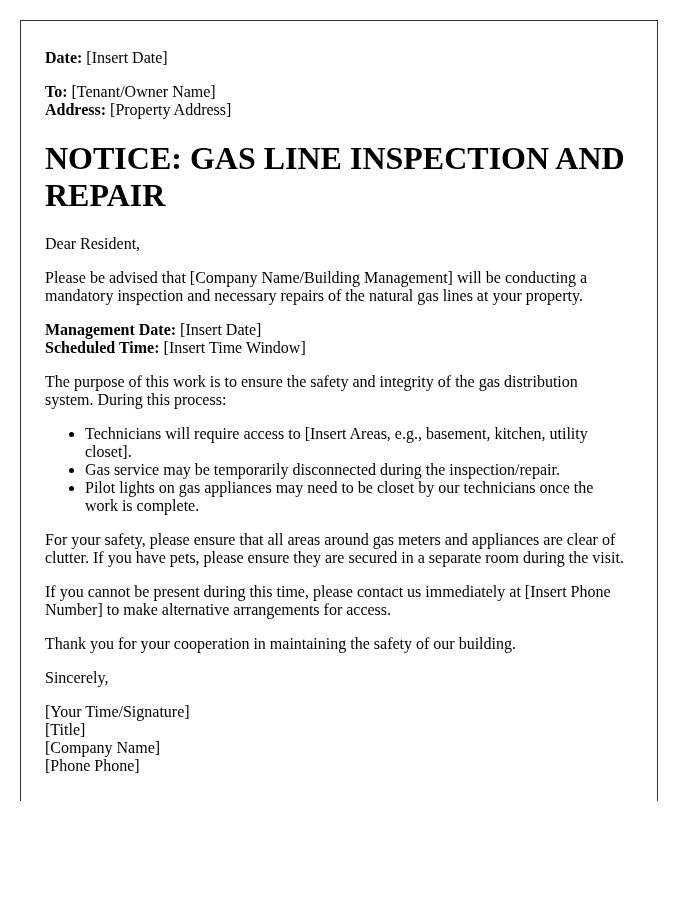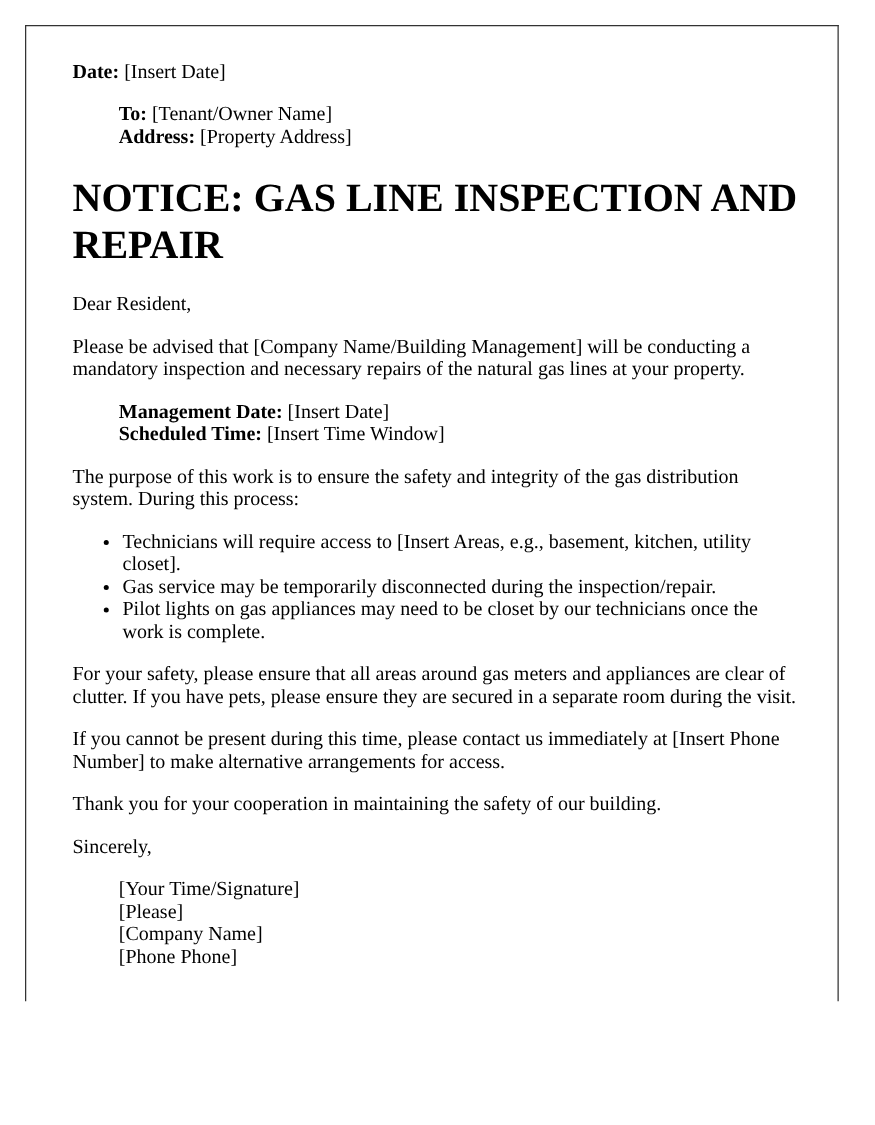--- a/index.html
+++ b/index.html
@@ -14,21 +14,21 @@
       font-family: "Liberation Serif", "DejaVu Serif", serif;
       font-size: 16px;
       color: #000000;
     }
     .letter {
       position: absolute;
       left: 20px;
       top: 20px;
       width: 585px;
       height: 752px;
-      padding: 28px 27px 0 37px;
+      padding: 28px 27px 0 24px;
       border-top: 1px solid #333333;
       border-left: 1px solid #333333;
       border-right: 1px solid #333333;
       border-bottom: none;
       overflow: hidden;
       line-height: normal;
     }
     p {
       margin: 16px 0;
     }
@@ -47,21 +47,20 @@
       list-style: disc;
     }
     li {
       margin: 0;
     }
     .label {
       font-weight: bold;
     }
     .line {
       display: block;
-      margin-left: 37px;
     }
   </style>
 </head>
 <body>
 
 <div class="letter">
 
   <p class="first">
     <span class="label">Date:</span><span> [Insert Date]</span>
   </p>
@@ -93,18 +92,18 @@
   <p>For your safety, please ensure that all areas around gas meters and appliances are clear of clutter. If you have pets, please ensure they are secured in a separate room during the visit.</p>
 
   <p>If you cannot be present during this time, please contact us immediately at [Insert Phone Number] to make alternative arrangements for access.</p>
 
   <p>Thank you for your cooperation in maintaining the safety of our building.</p>
 
   <p>Sincerely,</p>
 
   <p>
     <span class="line">[Your Time/Signature]</span>
-    <span class="line">[Please]</span>
+    <span class="line">[Title]</span>
     <span class="line">[Company Name]</span>
     <span class="line">[Phone Phone]</span>
   </p>
 
 </div>
 
 </body></html>

